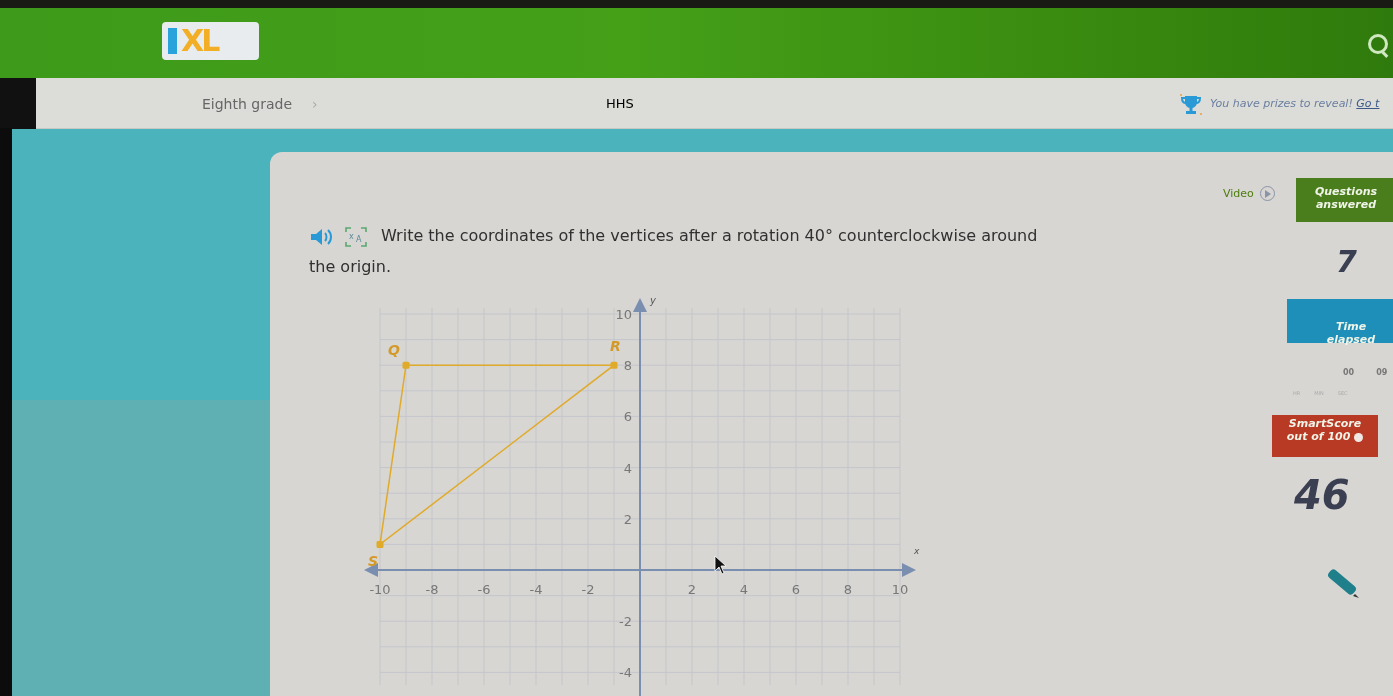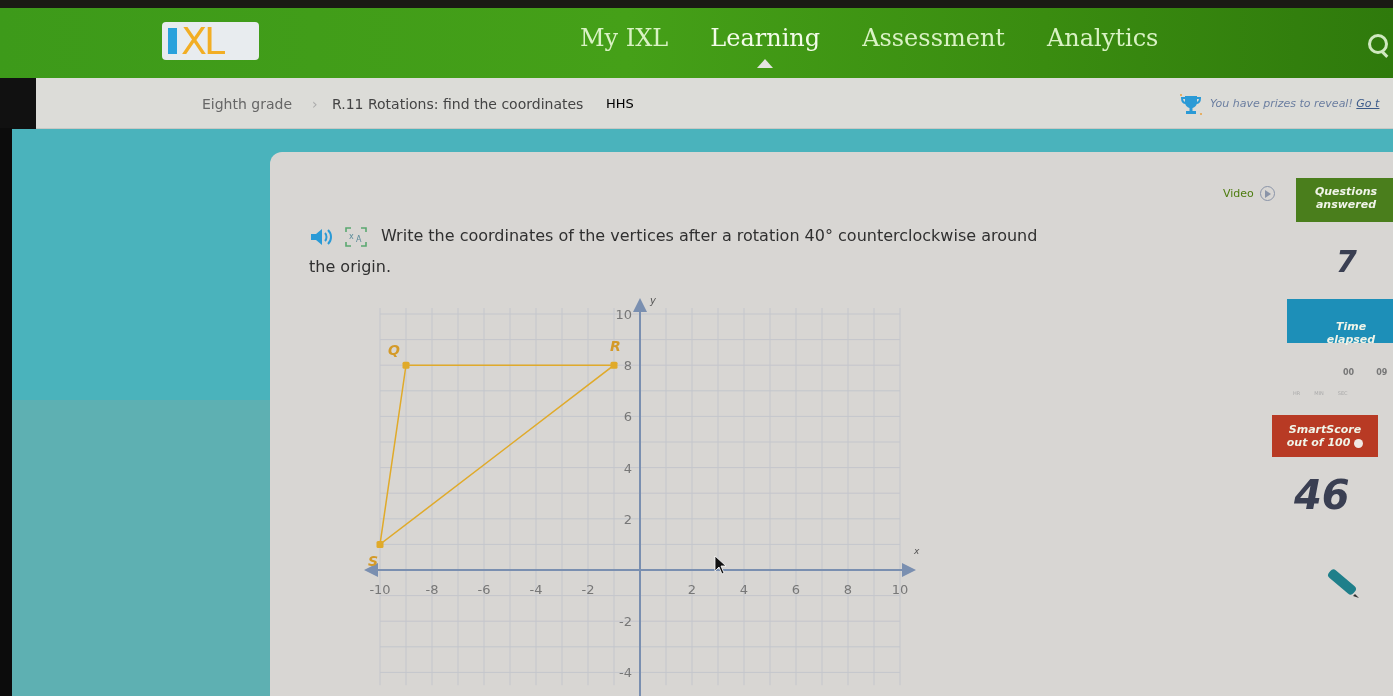--- a/index.html
+++ b/index.html
@@ -10,21 +10,21 @@
   .top-dark { position: absolute; left: 0; top: 0; width: 1393px; height: 12px; background: #1a1a14; }
   .navbar {
     position: absolute; left: 0; top: 8px; width: 1393px; height: 70px;
     background: linear-gradient(90deg, #3d9a1a 0%, #45a018 45%, #3a8c10 75%, #2f7a0c 100%);
   }
   .logo {
     position: absolute; left: 162px; top: 22px; width: 97px; height: 38px;
     background: #e8ecef; border-radius: 4px; display: flex; align-items: center; padding-left: 6px; box-sizing: border-box;
   }
   .logo .l-i { width: 9px; height: 26px; background: #2aa2dc; margin-right: 4px; }
-  .logo .l-xl { font-family: "DejaVu Sans", sans-serif; font-weight: normal; font-size: 38px; color: #f2ae24; letter-spacing: -3px; line-height: 26px; }
+  .logo .l-xl { font-family: "DejaVu Sans", sans-serif; font-weight: bold; font-size: 30px; color: #f2ae24; letter-spacing: -3px; line-height: 26px; }
   .nav-items { position: absolute; left: 580px; top: 24px; display: flex; gap: 0; }
   .nav-item {
     font-family: "DejaVu Serif", serif; font-size: 24px; color: #d9f2c4; margin-right: 42px; position: relative; cursor: pointer;
   }
   .nav-item.active { color: #f2fbe8; }
   .nav-item.active::after {
     content: ""; position: absolute; left: 50%; bottom: -16px; margin-left: -8px;
     border-left: 8px solid transparent; border-right: 8px solid transparent; border-bottom: 9px solid #e4e4e0;
   }
   .search-icon { position: absolute; left: 1368px; top: 34px; width: 14px; height: 14px; border: 3px solid #cfe8c0; border-radius: 50%; }
@@ -55,54 +55,47 @@
   .question { position: absolute; left: 309px; top: 220px; width: 860px; font-size: 16px; color: #303030; line-height: 31px; }
   .speaker-icon { display: inline-block; width: 26px; height: 18px; vertical-align: middle; margin-right: 8px; }
   .translate-icon { display: inline-block; width: 26px; height: 22px; vertical-align: middle; margin-right: 12px; }
 
   .side-video { position: absolute; left: 1223px; top: 186px; font-size: 11px; color: #4d7c0f; }
   .play-circle { display: inline-block; width: 13px; height: 13px; border: 1.5px solid #8a94a8; border-radius: 50%; vertical-align: middle; position: relative; margin-left: 3px; }
   .play-circle::after { content: ""; position: absolute; left: 4px; top: 2.5px; border-left: 6px solid #8a94a8; border-top: 4px solid transparent; border-bottom: 4px solid transparent; }
   .badge { position: absolute; color: #f0f4e8; font-weight: bold; font-style: italic; font-size: 11px; text-align: center; line-height: 13px; }
   .badge-q { left: 1296px; top: 178px; width: 100px; height: 44px; background: #4a7e1c; padding-top: 7px; box-sizing: border-box; }
   .badge-t { left: 1287px; top: 299px; width: 128px; height: 44px; background: #1d8fb8; padding-top: 21px; box-sizing: border-box; }
-  .badge-s { left: 1272px; top: 415px; width: 106px; height: 42px; background: #b83a24; padding-top: 8px; box-sizing: border-box; }
+  .badge-s { left: 1272px; top: 415px; width: 106px; height: 42px; background: #b83a24; padding-top: 2px; box-sizing: border-box; }
   .big-num { position: absolute; font-weight: bold; font-style: italic; color: #3a3f52; }
   .num-answered { left: 1336px; top: 244px; font-size: 30px; }
   .num-score { left: 1294px; top: 472px; font-size: 40px; }
   .timer { position: absolute; left: 1295px; top: 368px; display: flex; gap: 22px; font-size: 8px; color: #777; font-weight: bold; padding-left: 48px; }
   .timer-labels { position: absolute; left: 1293px; top: 390px; display: flex; gap: 14px; font-size: 5px; color: #aaa; }
   .pencil-icon { position: absolute; left: 1322px; top: 565px; width: 40px; height: 36px; }
 
   .graph { position: absolute; left: 300px; top: 290px; }
   .graph text { font-family: "DejaVu Sans", sans-serif; }
   .cursor-icon { position: absolute; left: 714px; top: 555px; width: 14px; height: 20px; }
 </style>
 </head>
 <body>
 
 <div class="top-dark"></div>
 <div class="navbar">
   <div class="logo" style="top:14px;">
     <span class="l-i"></span>
     <span class="l-xl">XL</span>
   </div>
-  <div class="nav-items" style="top:16px;">
-    <span class="nav-item">My IXL</span>
-    <span class="nav-item active">Learning</span>
-    <span class="nav-item">Assessment</span>
-    <span class="nav-item">Analytics</span>
-  </div>
   <div class="search-icon" style="top:26px;"></div>
 </div>
 
 <div class="crumbbar">
   <span class="crumb crumb-grade">Eighth grade</span>
   <span class="crumb crumb-sep">›</span>
-  <span class="crumb crumb-skill">R.11 Rotations: find the coordinates</span>
   <span class="crumb crumb-code">HHS</span>
 </div>
 <svg class="trophy-icon" viewBox="0 0 22 22">
   <path d="M5 2 H17 V8 C17 12 14 14 11 14 C8 14 5 12 5 8 Z" fill="#2a9ad6"></path>
   <path d="M5 4 H2 C2 8 4 9 6 9" fill="none" stroke="#2a9ad6" stroke-width="2"></path>
   <path d="M17 4 H20 C20 8 18 9 16 9" fill="none" stroke="#2a9ad6" stroke-width="2"></path>
   <rect x="9.5" y="13" width="3" height="4" fill="#2a9ad6"></rect>
   <rect x="6" y="17" width="10" height="3" fill="#2a9ad6"></rect>
   <circle cx="1" cy="1" r="1" fill="#e8a040"></circle>
     <circle cx="21" cy="20" r="1" fill="#e8a040"></circle>

